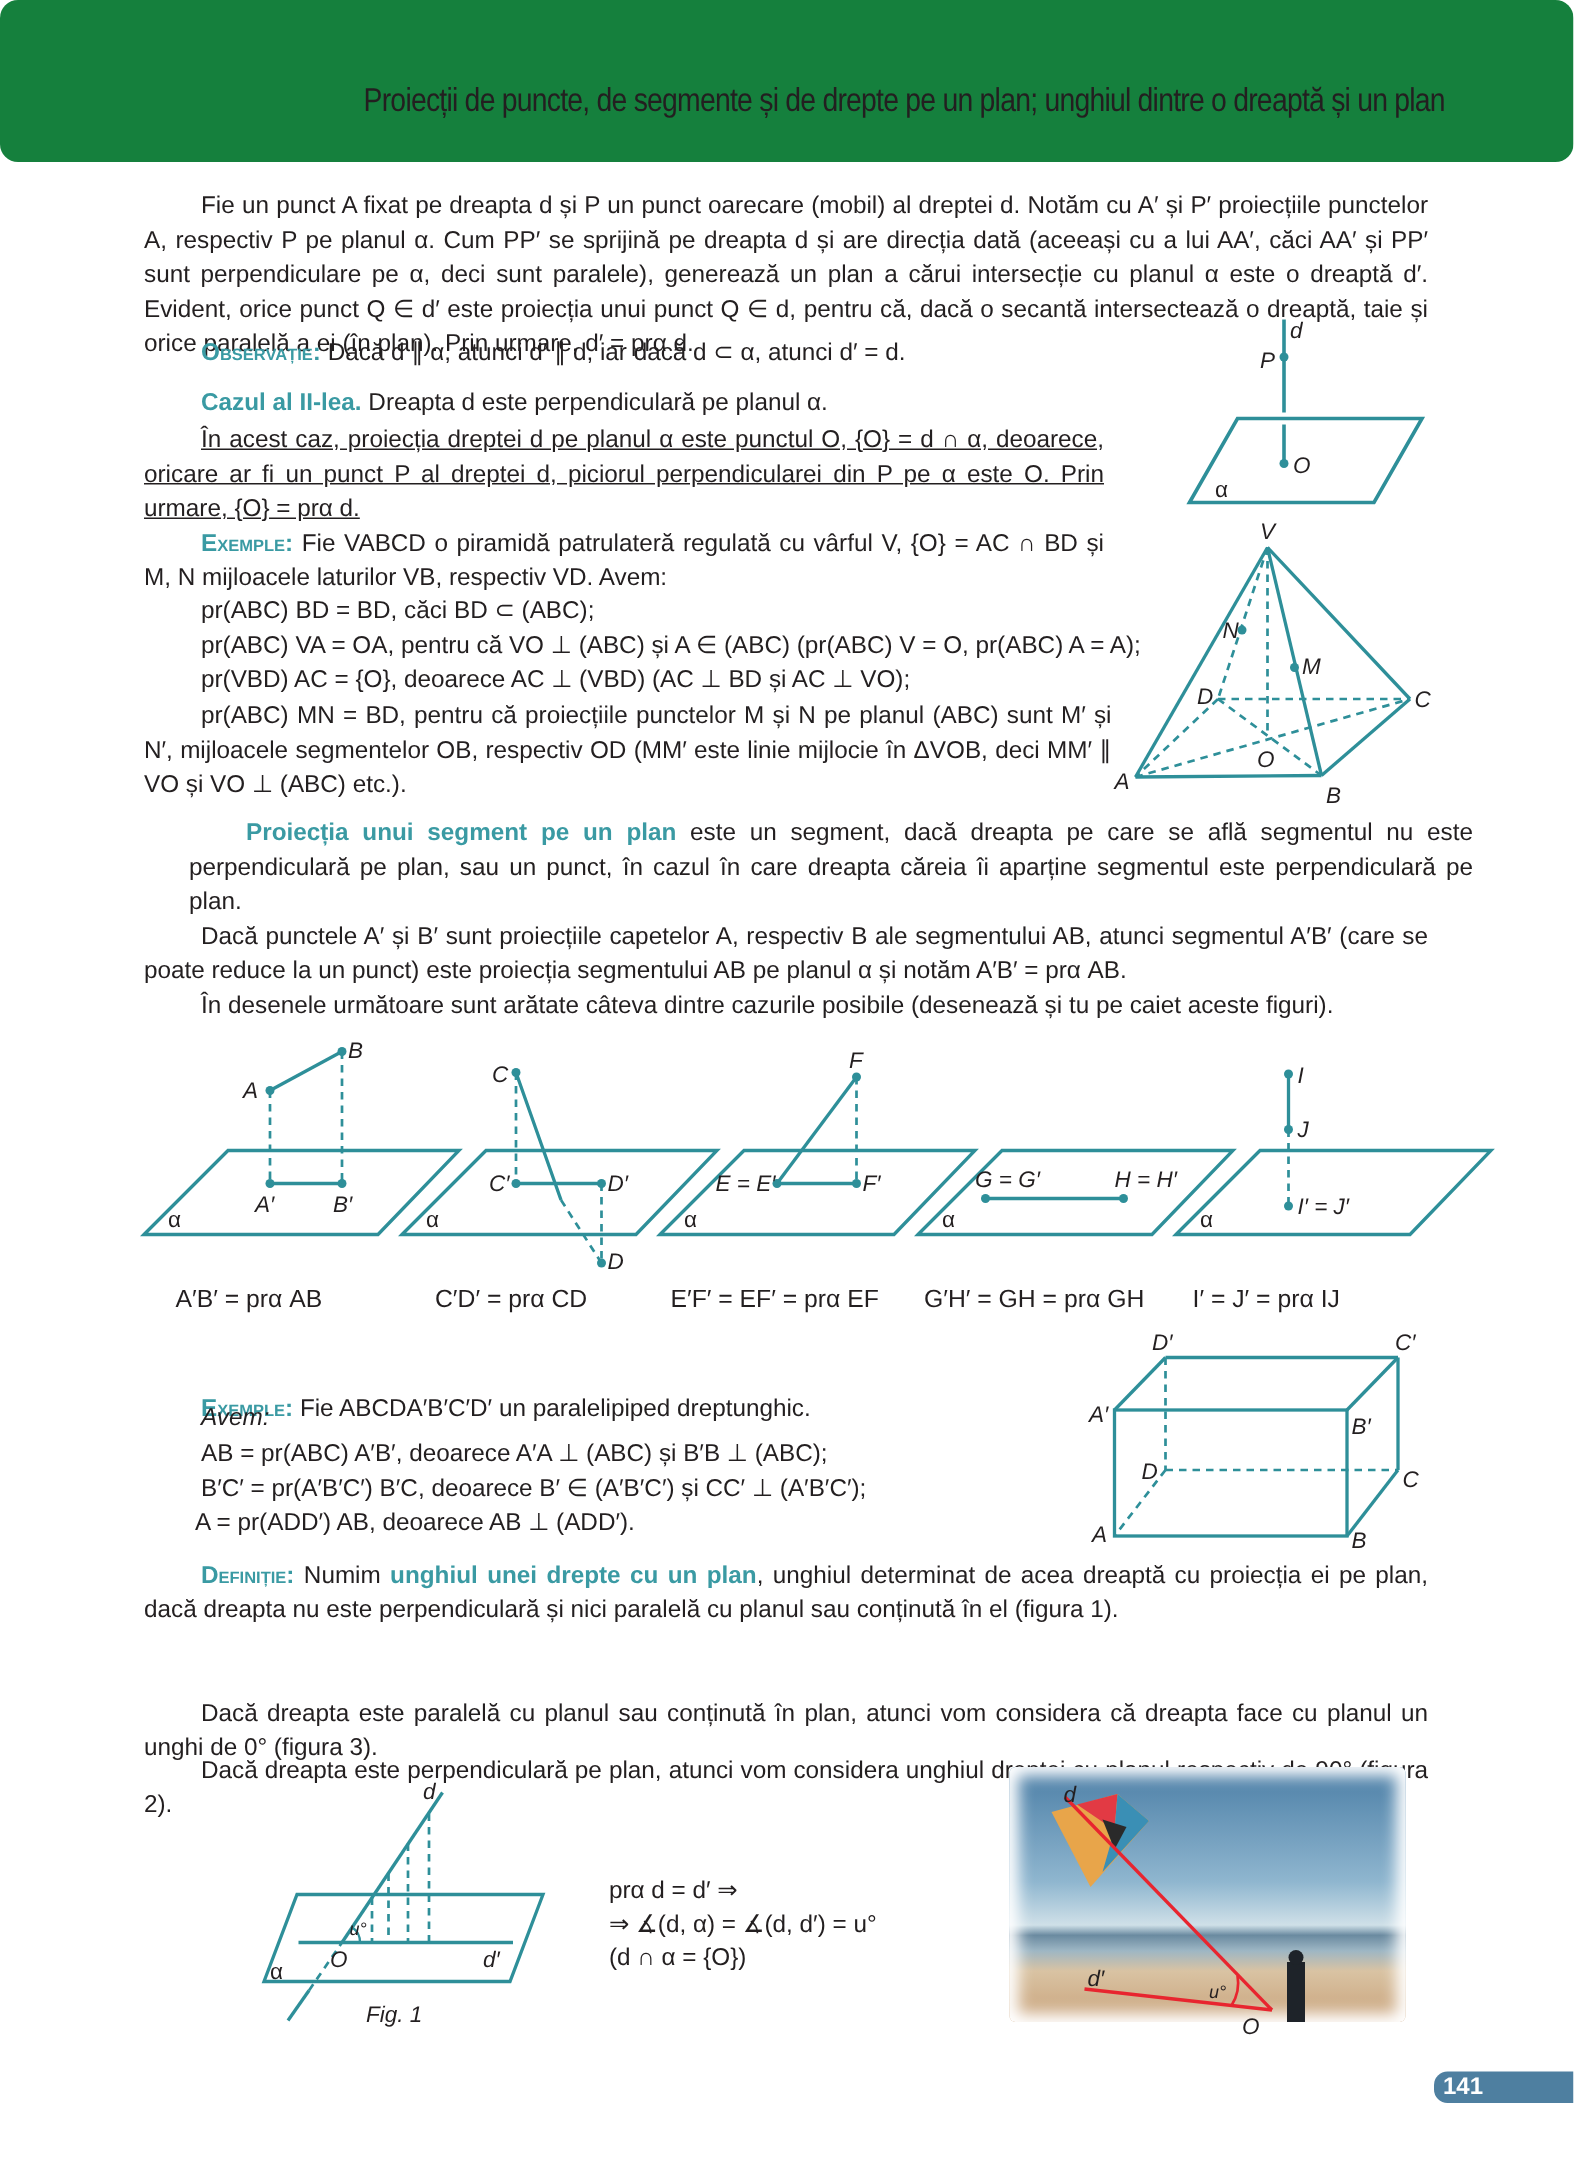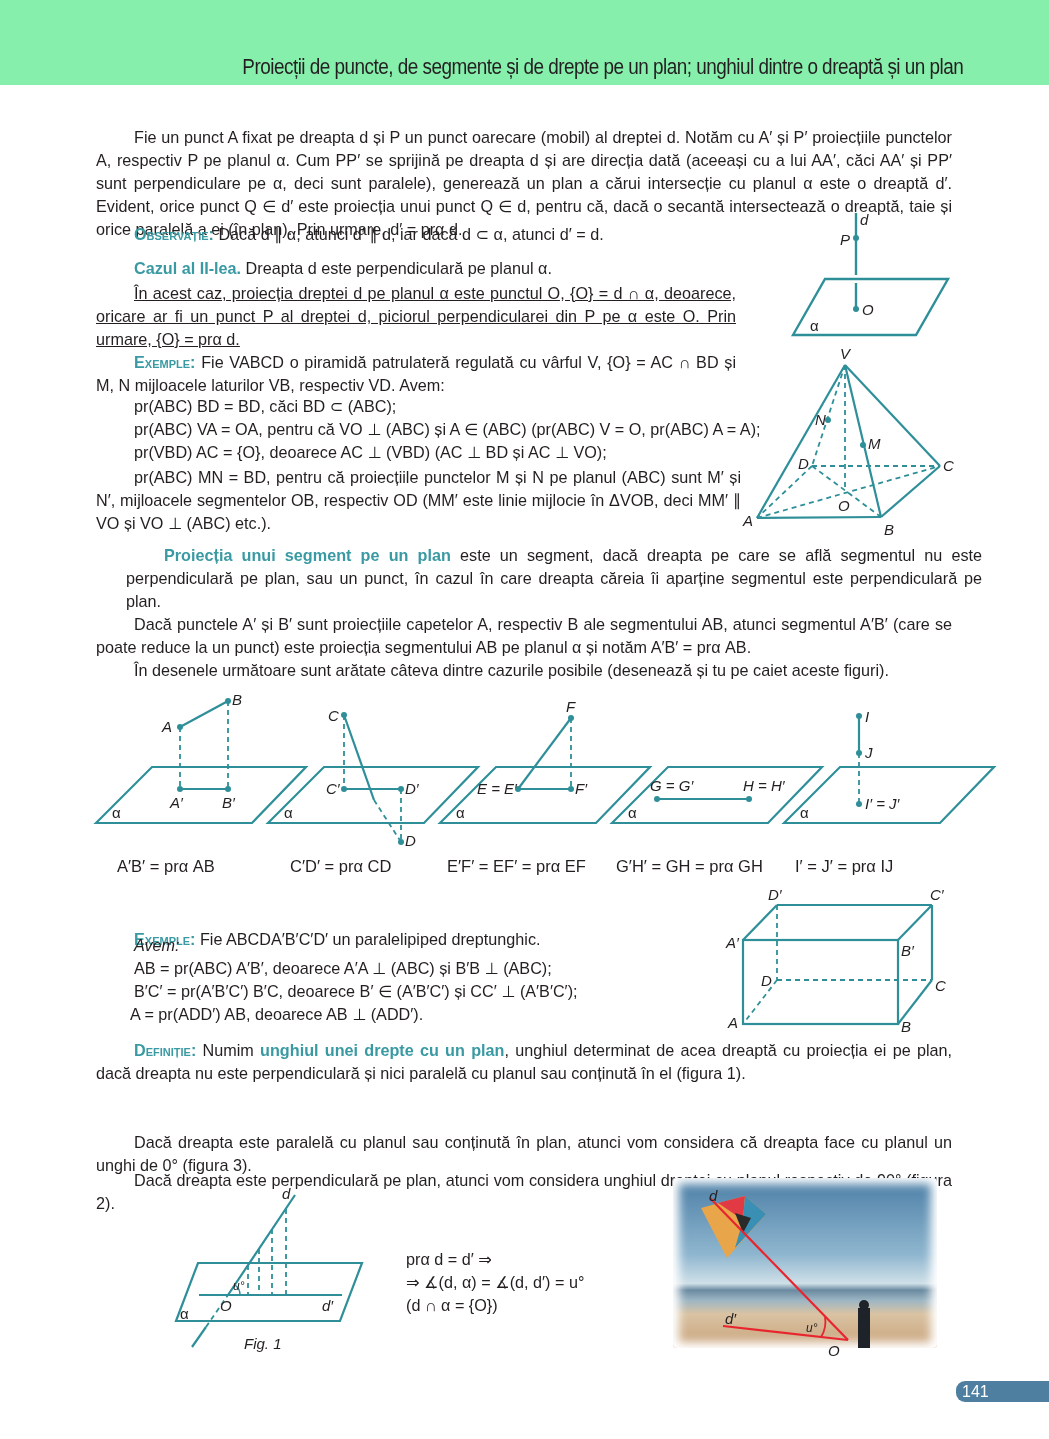--- a/index.html
+++ b/index.html
@@ -1,34 +1,34 @@
 <!DOCTYPE html>
 <html><head>
 <meta charset="utf-8">
 <style>
   html, body { margin:0; padding:0; }
   body { width:1049px; height:1439px; background:#ffffff; position:relative; overflow:hidden;
          font-family:"Liberation Sans", "DejaVu Sans", sans-serif; color:#231f20; }
-  .header { position:absolute; left:0; top:0; width:1049px; height:85px; background:#86efac; }
+  .header { position:absolute; left:0; top:0; width:1049px; height:108px; background:#15803d;border-radius:12px; }
   .header-title { position:absolute; right:86px; top:54px; font-size:22px; letter-spacing:-0.6px;
                   font-family:"Liberation Sans Narrow","Liberation Sans",sans-serif; transform:scaleX(0.86); transform-origin:right top; white-space:nowrap; color:#231f20; }
   .p { position:absolute; font-size:16.2px; line-height:23px; text-align:justify; }
   .line { position:absolute; font-size:16.2px; white-space:nowrap; }
   .indent { text-indent:38px; }
   .teal { color:#3a9aa3; font-weight:bold; }
   .sc { color:#3a9aa3; font-weight:bold; font-variant:small-caps; }
   svg { position:absolute; overflow:visible; }
   .lbl { font-family:"Liberation Sans",sans-serif; font-style:italic; font-size:15px; fill:#231f20; }
   .lblr { font-family:"Liberation Sans",sans-serif; font-size:15px; fill:#231f20; }
   .cap { position:absolute; font-size:16.5px; white-space:nowrap; }
   .photo { position:absolute; left:673px; top:1178px; width:264px; height:170px; border-radius:4px;
            background:linear-gradient(180deg,#4b7ea6 0%,#8fb6cf 45%,#cfe0e8 62%,#6a8aa0 66%,#9db6c4 72%,#d9c3a3 80%,#c9a27a 100%);
            box-shadow:0 0 10px 6px #ffffff inset; }
   .page-num { position:absolute; left:956px; top:1381px; width:93px; height:21px; background:#4e7fa0;
-              border-radius:9px 0 0 9px; color:#fff; font-weight:normal; font-size:16px; line-height:21px; padding-left:6px; box-sizing:border-box; }
+              border-radius:9px 0 0 9px; color:#fff; font-weight:bold; font-size:16px; line-height:21px; padding-left:6px; box-sizing:border-box; }
 </style>
 </head>
 <body>
 
 <div class="header">
   <div class="header-title">Proiecții de puncte, de segmente și de drepte pe un plan; unghiul dintre o dreaptă și un plan</div>
 </div>
 
 <div class="p indent" style="left:96px; top:126px; width:856px;">Fie un punct A fixat pe dreapta d și P un punct oarecare (mobil) al dreptei d. Notăm cu A′ și P′ proiecțiile punctelor A, respectiv P pe planul α. Cum PP′ se sprijină pe dreapta d și are direcția dată (aceeași cu a lui AA′, căci AA′ și PP′ sunt perpendiculare pe α, deci sunt paralele), generează un plan a cărui intersecție cu planul α este o dreaptă d′. Evident, orice punct Q ∈ d′ este proiecția unui punct Q ∈ d, pentru că, dacă o secantă intersectează o dreaptă, taie și orice paralelă a ei (în plan). Prin urmare, d′ = prα d.</div>
 <div class="line" style="left:134px; top:225px;">

